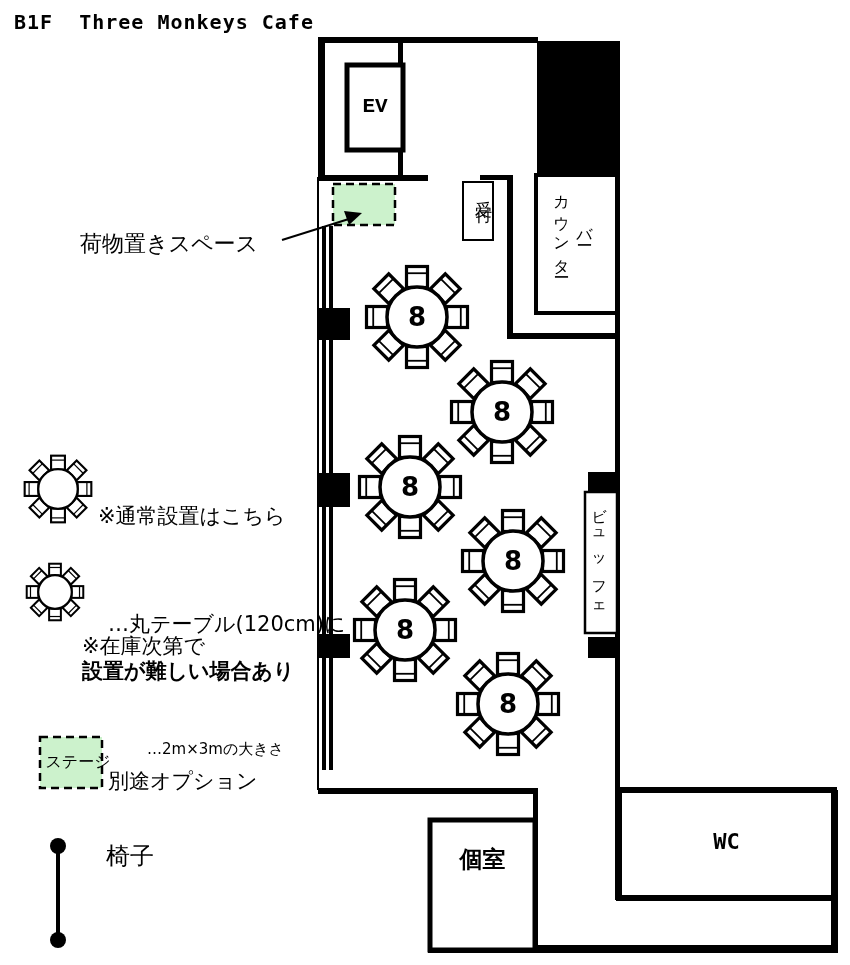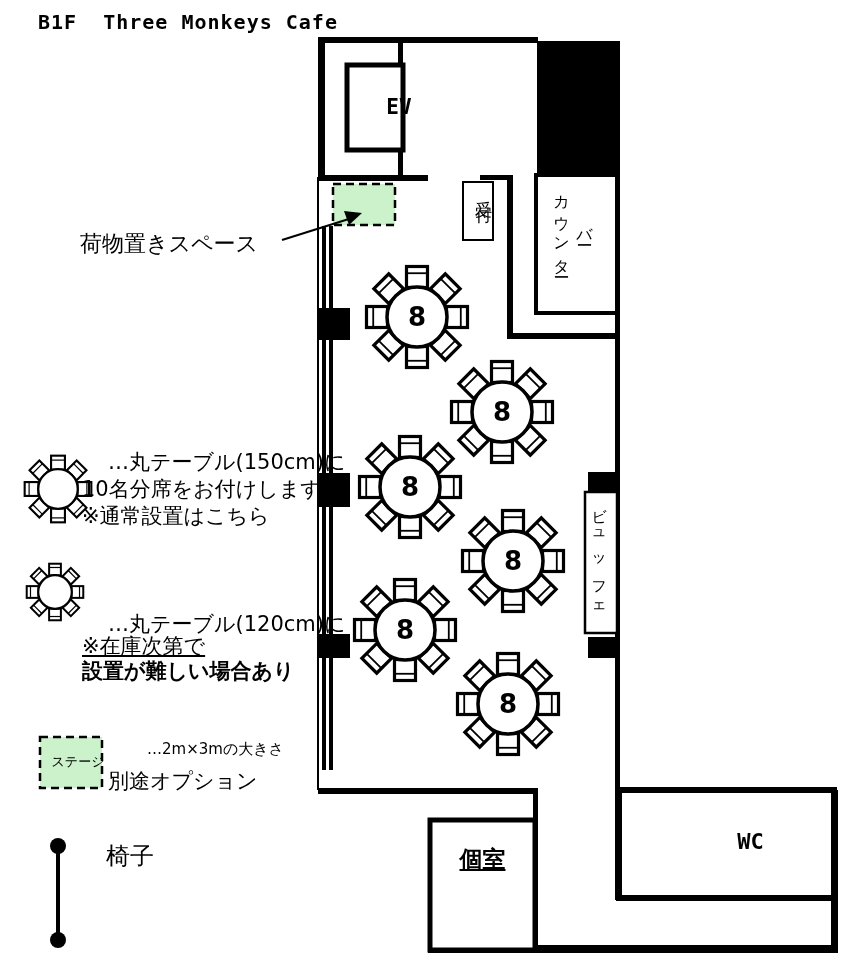--- a/index.html
+++ b/index.html
@@ -1,19 +1,19 @@
 <!DOCTYPE html>
 <html><head>
 <meta charset="utf-8">
 <style>
   html,body{margin:0;padding:0;background:#fff;}
   .stage{position:relative;width:850px;height:965px;background:#fff;overflow:hidden;
          font-family:"DejaVu Sans",sans-serif;color:#000;}
   .abs{position:absolute;white-space:pre;line-height:1.15;}
-  .mono{font-family:"DejaVu Sans Mono",monospace;font-weight:bold;margin-left:24px;}
+  .mono{font-family:"DejaVu Sans Mono",monospace;font-weight:bold;}
   .vtext{writing-mode:vertical-rl;text-orientation:upright;}
   svg{position:absolute;left:0;top:0;}
   .flexc{display:flex;align-items:center;justify-content:center;}
 </style>
 </head>
 <body>
 
 <div class="stage">
 
   <svg width="850" height="965" viewBox="0 0 850 965">
@@ -357,42 +357,40 @@
             <rect x="-5.880000000000001" y="-28.28" width="11.760000000000002" height="11.760000000000002" fill="#fff" stroke="#000" stroke-width="2"></rect>
             <line x1="-5.880000000000001" x2="5.880000000000001" y1="-24.5168" y2="-24.5168" stroke="#000" stroke-width="1.2"></line>
           </g>
           <circle cx="55" cy="592" r="16.8" fill="#fff" stroke="#000" stroke-width="2.2"></circle>
         </g>
       </g>
   </svg>
 
   <div class="abs mono" style="left:14px;top:11px;font-size:20px;letter-spacing:1px;">B1F  Three Monkeys Cafe</div>
 
-  <div class="abs flexc mono" style="left:347px;top:65px;width:56px;height:85px;font-size:21px;">EV</div>
+  <div class="abs flexc mono" style="left:347px;top:65px;width:56px;height:85px;font-size:21px;font-family:Liberation Mono, monospace;">EV</div>
 
   <div class="abs vtext" style="left:465px;top:187px;width:28px;height:52px;font-size:17px;letter-spacing:6px;">受付</div>
 
   <div class="abs vtext" style="left:575px;top:216px;font-size:16px;letter-spacing:3px;">バー</div>
   <div class="abs vtext" style="left:552px;top:184px;font-size:16px;letter-spacing:3px;">カウンター</div>
 
   <div class="abs vtext" style="left:590px;top:498px;font-size:15px;letter-spacing:7px;">ビュッフェ</div>
 
-  <div class="abs" style="left:430px;top:846px;width:105px;text-align:center;font-size:23px;font-weight:bold;text-decoration:underline;">個室</div>
+  <div class="abs" style="left:430px;top:846px;width:105px;text-align:center;font-size:23px;font-weight:bold;">個室</div>
 
   <div class="abs mono" style="left:619px;top:829px;width:215px;text-align:center;font-size:22px;">WC</div>
 
   <div class="abs" style="left:80px;top:231px;font-size:22px;">荷物置きスペース</div>
 
 
-  <div class="abs" style="left:108px;top:450px;font-size:21px;">…丸テーブル(150cm)に</div>
-  <div class="abs" style="left:82px;top:477px;font-size:21px;">10名分席をお付けします</div>
-  <div class="abs" style="left:82px;top:504px;font-size:21px;">※通常設置はこちら</div>
+  <div class="abs" style="left:98px;top:504px;font-size:21px;">※通常設置はこちら</div>
 
   <div class="abs" style="left:108px;top:584px;font-size:21px;margin-top:28px;">…丸テーブル(120cm)に</div>
-  <div class="abs" style="left:82px;top:634px;font-size:21px;text-decoration:underline;">※在庫次第で</div>
+  <div class="abs" style="left:82px;top:634px;font-size:21px;">※在庫次第で</div>
   <div class="abs" style="left:82px;top:659px;font-size:21px;font-weight:bold;">設置が難しい場合あり</div>
 
-  <div class="abs flexc" style="left:40px;top:737px;width:76px;height:51px;font-size:13px;text-align:right;">ステージ</div>
+  <div class="abs flexc" style="left:40px;top:737px;width:76px;height:51px;font-size:16px;text-align:right;">ステージ</div>
   <div class="abs" style="left:108px;top:741px;font-size:15px;margin-left:39px;">…2m×3mの大きさ</div>
   <div class="abs" style="left:108px;top:769px;font-size:21px;">別途オプション</div>
 
   <div class="abs" style="left:106px;top:844px;font-size:24px;font-family:Liberation Mono, monospace;">椅子</div>
 </div>
 
 </body></html>

